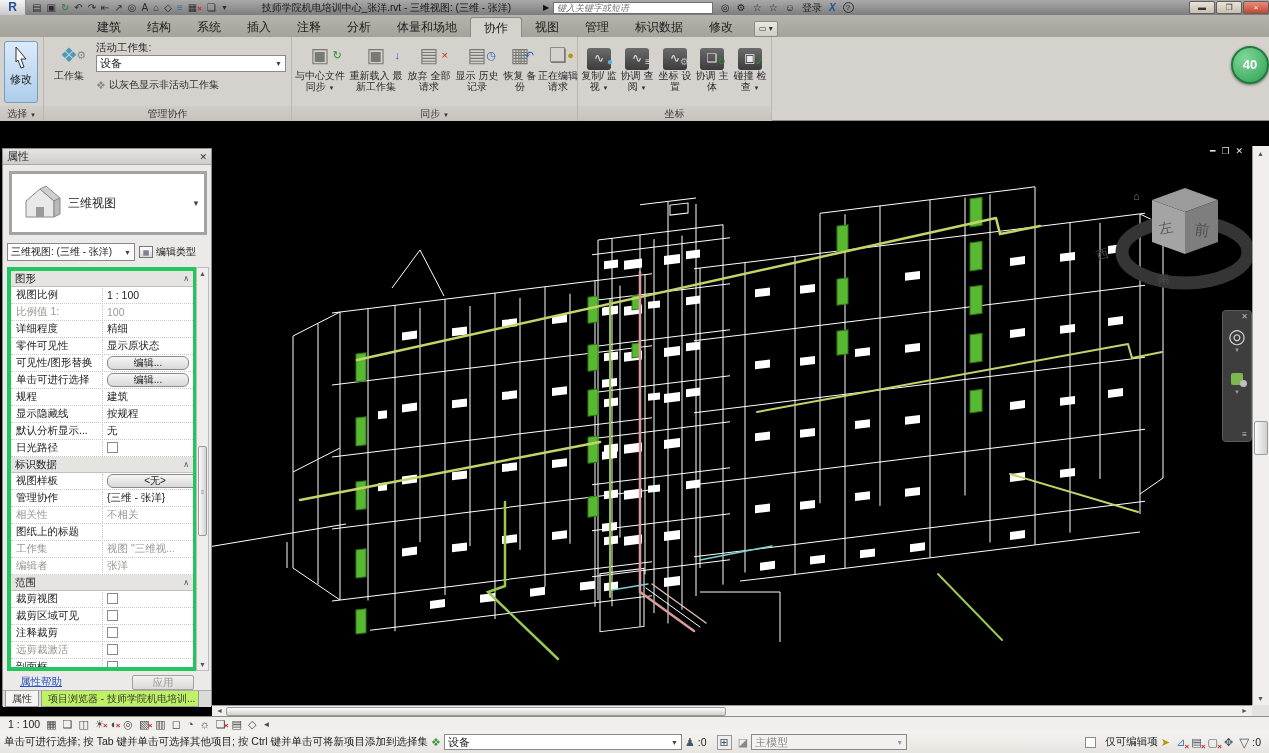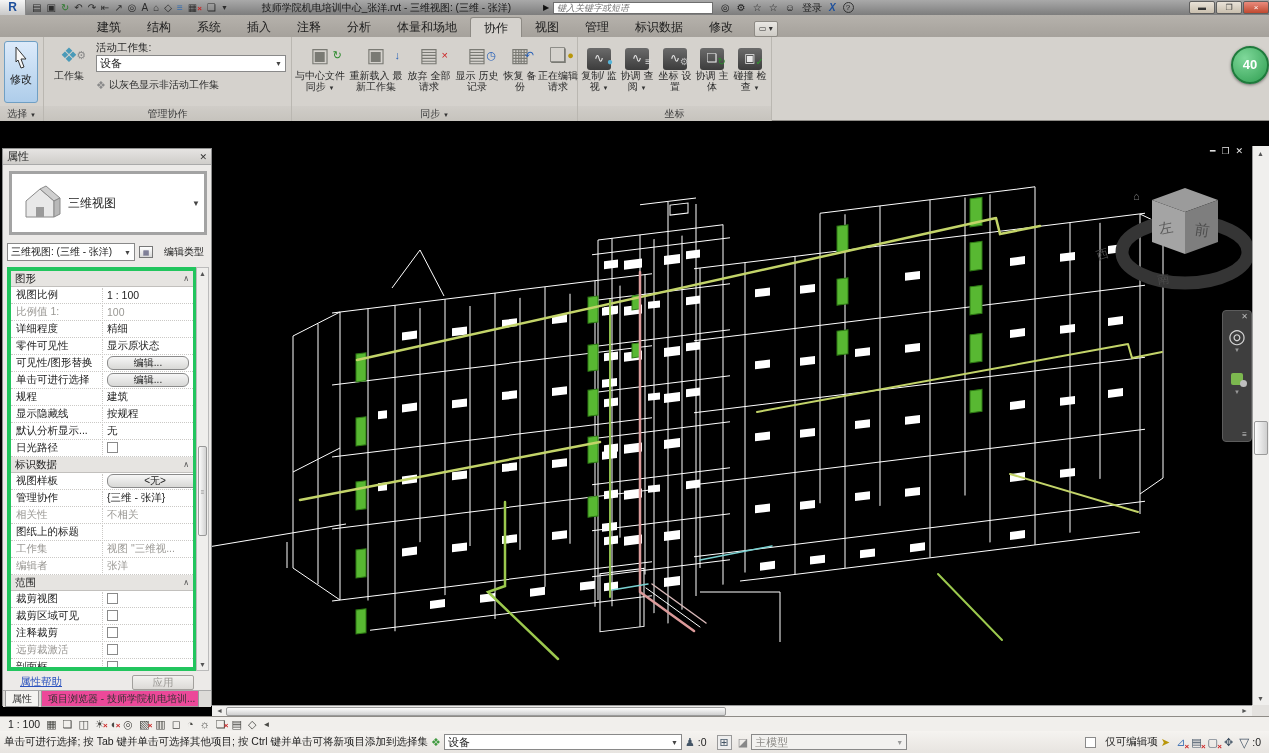--- a/index.html
+++ b/index.html
@@ -77,21 +77,21 @@
     font-size:11px; color:#222; }
   .phead { height:16px; background:linear-gradient(#e6e4e2,#cfcdca); border-bottom:1px solid #aaa; display:flex;
     align-items:center; padding:0 4px; font-size:11px; }
   .phead .px { margin-left:auto; font-size:9px; color:#333; }
   .typesel { position:absolute; left:6px; top:22px; width:198px; height:64px; background:#fff; border:3px solid #a3a3a3;
     display:flex; align-items:center; }
   .typesel .tlabel { flex:1; font-size:12px; }
   .typesel .ta { font-size:8px; color:#444; padding-right:4px; }
   .selrow { position:absolute; left:4px; top:92px; width:202px; height:22px; display:flex; gap:4px; align-items:center; }
   .selrow .combo { width:128px; height:18px; font-size:10px; }
-  .edittype { display:flex; align-items:center; gap:11px; font-size:10px; color:#222; }
+  .edittype { display:flex; align-items:center; gap:3px; font-size:10px; color:#222; }
   .etgrid { display:inline-block; width:14px; height:12px; border:1px solid #777;
     background:linear-gradient(#fff,#d8d8d8); font-size:7px; line-height:11px; text-align:center; color:#557; }
   .pgrid { position:absolute; left:4px; top:118px; width:190px; height:404px; background:#fff; border:4px solid #22c55e;
     overflow:hidden; }
   .psec { height:16px; background:#e6e4e1; border-bottom:1px solid #c2c0bd; display:flex; align-items:center;
     padding:0 4px; font-size:10.5px; color:#222; }
   .psec .chev { margin-left:auto; font-size:8px; color:#555; }
   .prow { height:17px; display:flex; border-bottom:1px dotted #cbc9c6; align-items:center; }
   .prow .pl { width:92px; padding-left:5px; font-size:10.5px; white-space:nowrap; overflow:hidden; border-right:1px dotted #cbc9c6; }
   .prow .pv { flex:1; padding-left:4px; font-size:10.5px; white-space:nowrap; overflow:hidden; }
@@ -103,21 +103,21 @@
   .pvscroll { position:absolute; right:2px; top:118px; width:13px; height:404px; background:#efeeec; border:1px solid #bbb; }
   .pvthumb { position:absolute; left:1px; top:178px; width:9px; height:90px; background:linear-gradient(90deg,#fbfbfb,#d2d2d2);
     border:1px solid #999; border-radius:2px; font-size:6px; color:#888; text-align:center; line-height:90px; }
   .pfoot { position:absolute; left:0; top:524px; width:100%; height:18px; display:flex; align-items:center; padding:0 17px; }
   .plink { color:#2a52be; text-decoration:underline; font-size:10.5px; }
   .applybtn { margin-left:auto; width:62px; height:15px; border:1px solid #a2a09d; border-radius:2px;
     background:linear-gradient(#f2f1ef,#dcdad7); color:#9a9894; font-size:10.5px; line-height:13px; }
   .ptabs { position:absolute; left:0; top:541px; width:100%; height:17px; display:flex; gap:2px; padding-left:2px;
     background:#dddbd8; border-top:1px solid #aaa; }
   .ptab { height:16px; padding:0 6px; font-size:10px; line-height:16px; border:1px solid #999; border-top:none;
-    background:#ec4899; color:#333; white-space:nowrap; overflow:hidden; }
+    background:#bef264; color:#333; white-space:nowrap; overflow:hidden; }
   .ptab.active { background:#f4f3f1; }
   .ptab.long { max-width:158px; }
 
   
   .vcb { left:0; top:716px; width:1269px; height:15px; background:#f1efec; border-top:1px solid #8e8b86;
     display:flex; align-items:center; gap:6px; padding-left:8px; font-size:10.5px; color:#222; }
   .vcbicon { position:relative; font-size:11px; color:#4a4a46; line-height:13px; }
   .vcbicon .rx { position:absolute; right:-3px; bottom:-1px; font-size:8px; color:#cc2222; font-weight:bold; }
 
   

